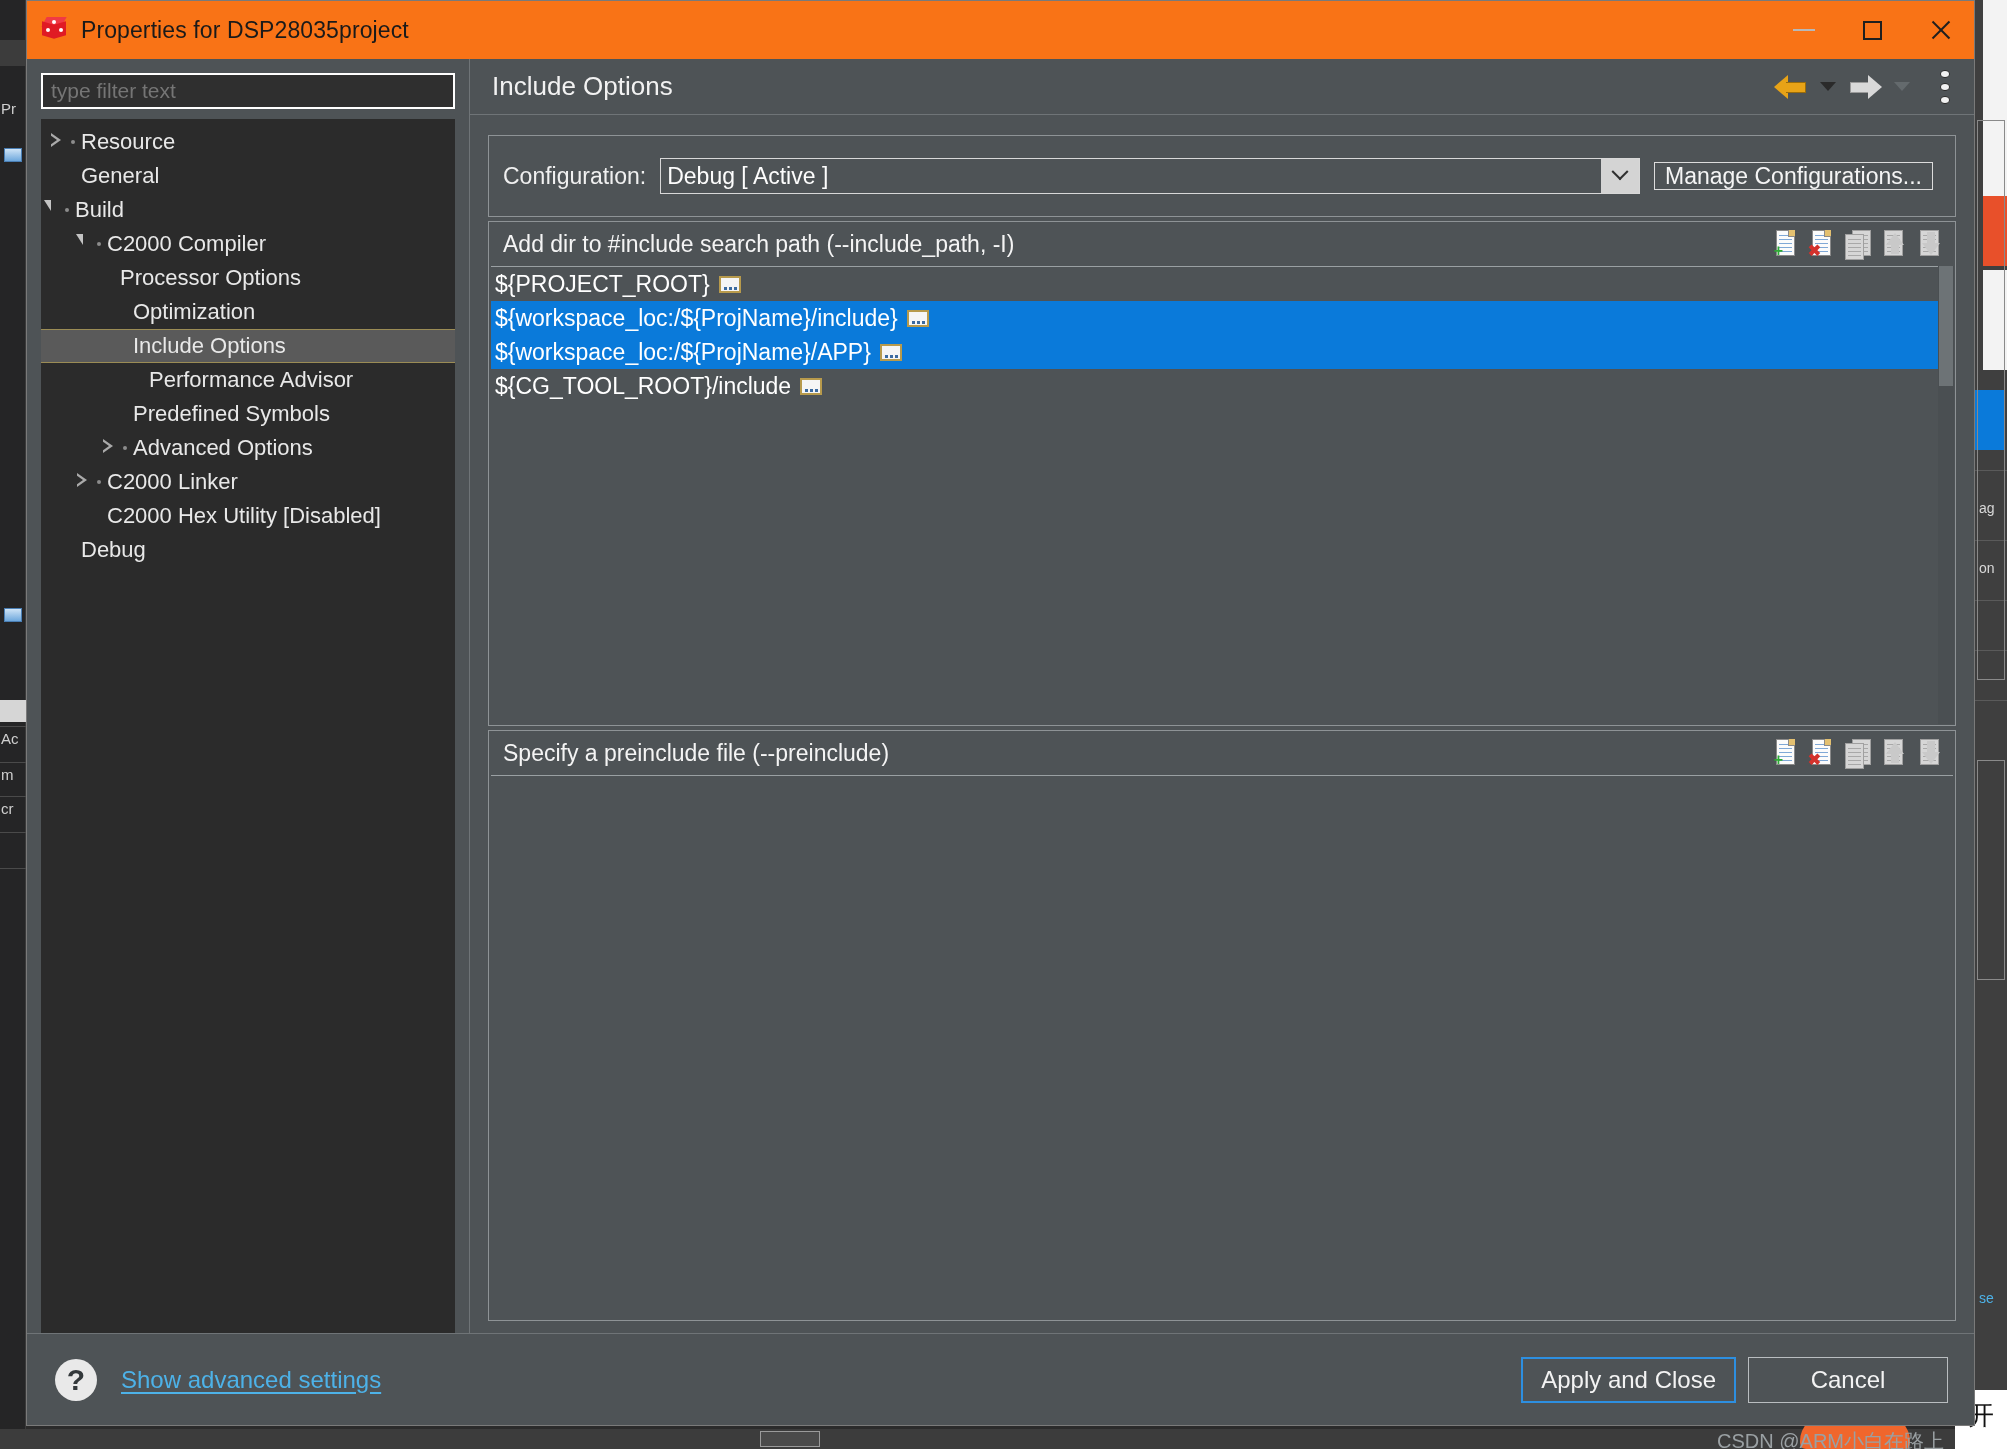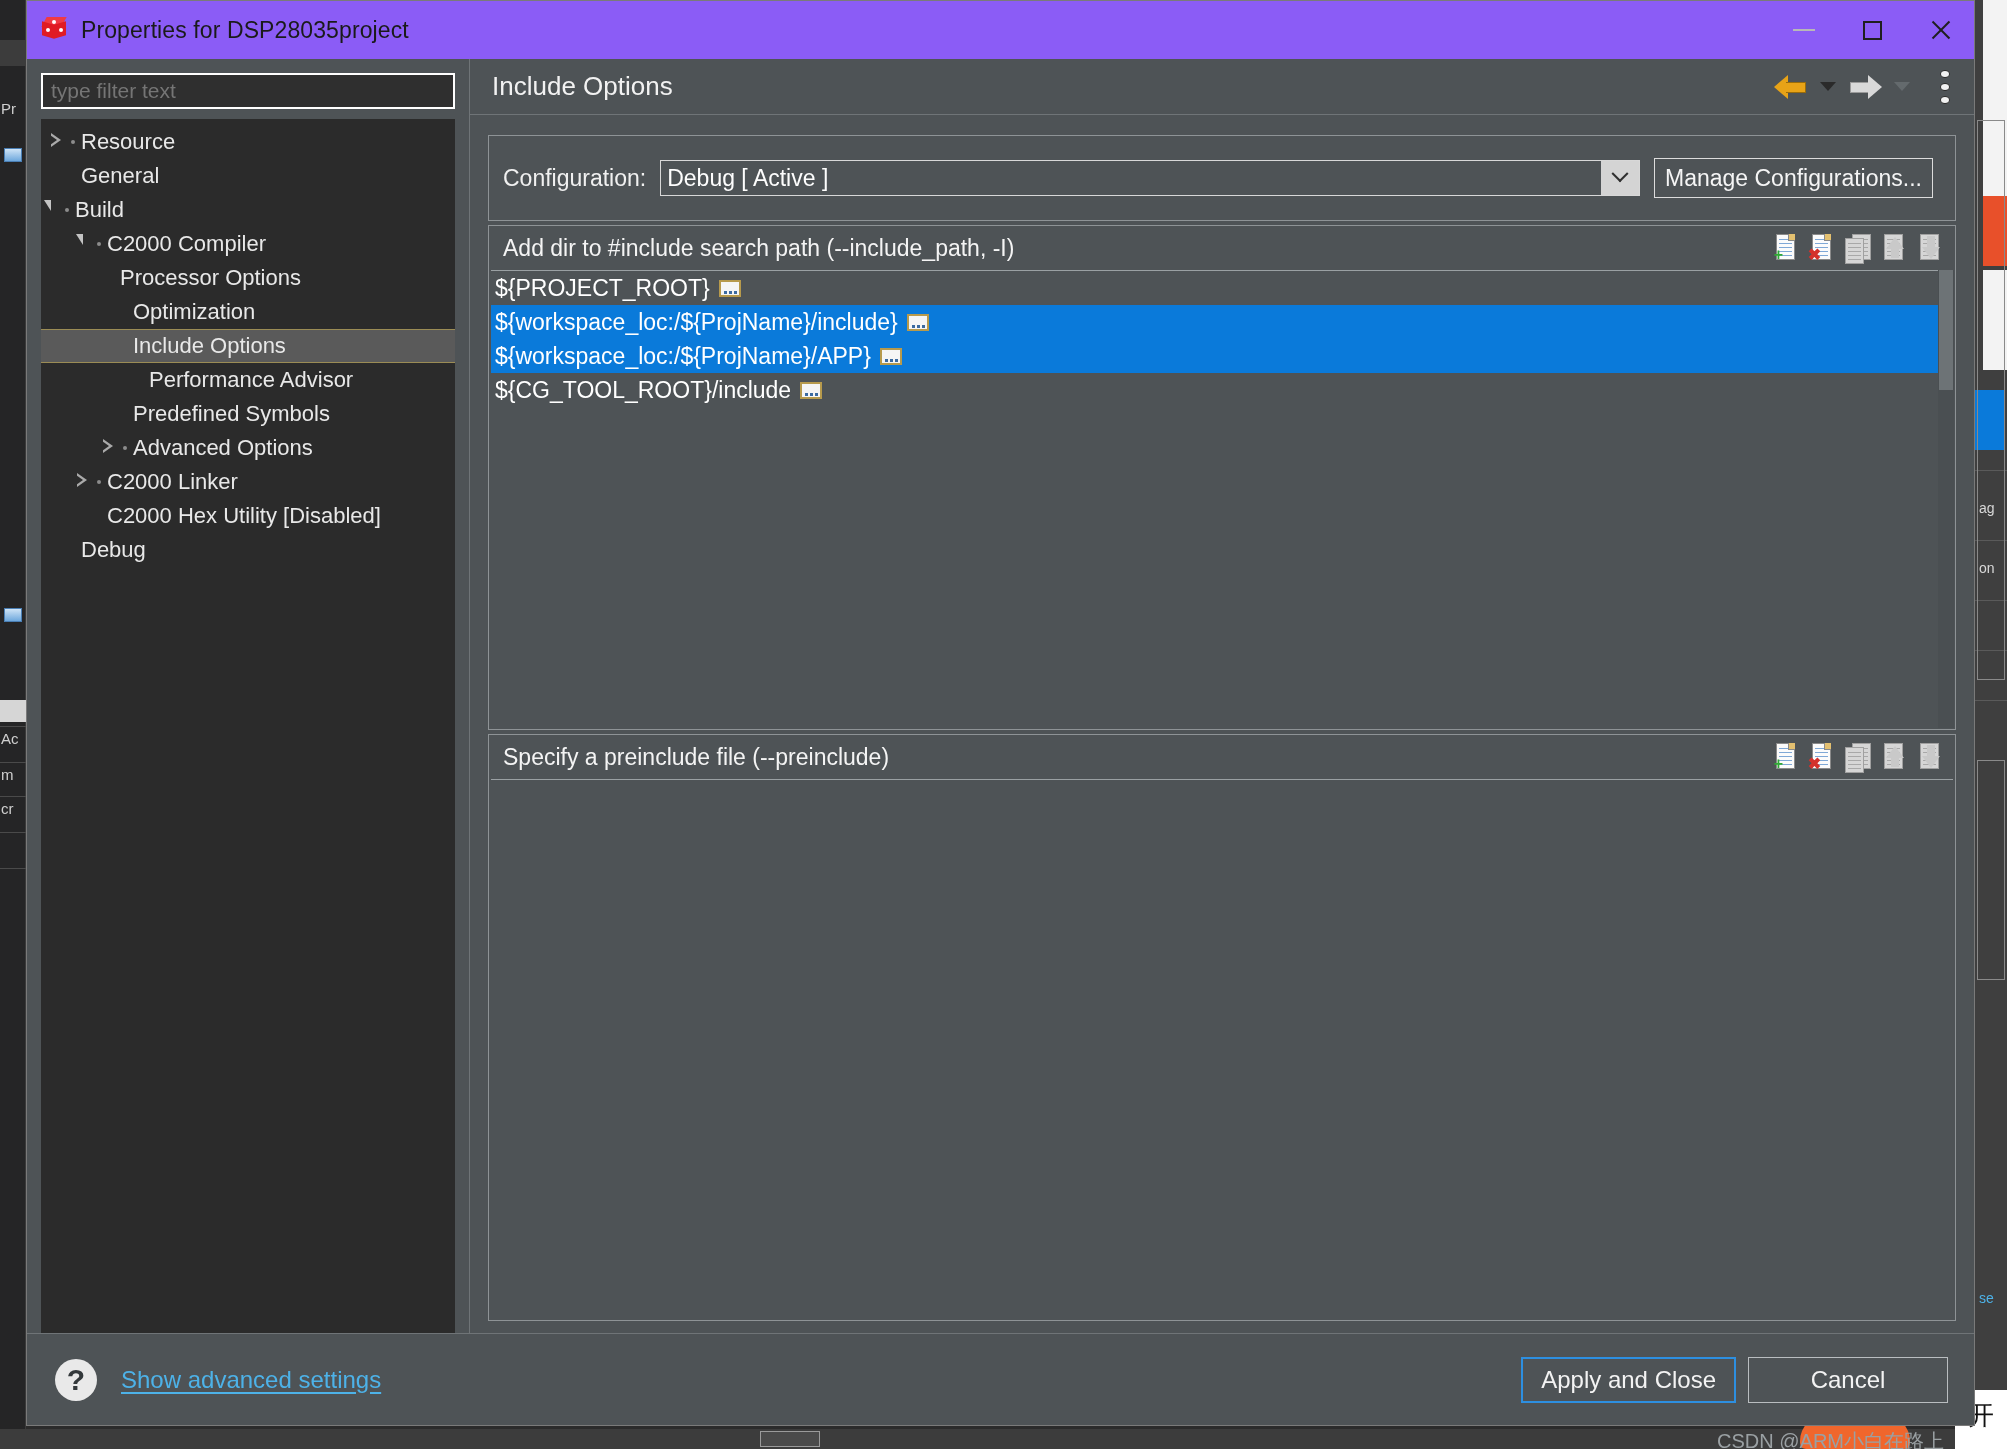--- a/index.html
+++ b/index.html
@@ -63,21 +63,21 @@
   #dialog {
     position: absolute; left: 26px; top: 0px;
     width: 1949px; height: 1426px;
     background: #4e5356;
     border: 1px solid #7a7a7a;
     display: flex; flex-direction: column;
   }
 
   
   #titlebar {
-    height: 58px; background: #8b5cf6; flex: 0 0 58px;
+    height: 58px; background: #f97316; flex: 0 0 58px;
     display: flex; align-items: center; position: relative;
   }
   #app-icon {
     width: 26px; height: 26px; margin-left: 14px; margin-right: 14px;
     position: relative; flex: 0 0 26px;
   }
   .cube-a, .cube-b, .cube-c {
     position: absolute; background: #e01b24;
   }
   .cube-a { left:1px; top:6px; width:12px; height:14px; transform: skewY(16deg); }
@@ -193,21 +193,21 @@
   #config-value { color:#fdfdfd; font-size:23px; padding-left:6px; white-space:nowrap;
                   overflow:hidden; text-overflow:ellipsis; }
   #config-arrow {
     margin-left:auto; width:38px; height:34px; background:#d4d4d4;
     display:flex;align-items:center;justify-content:center; flex:0 0 38px;
   }
   #config-arrow i { display:block; width:12px;height:12px;
     border-right:2px solid #303030; border-bottom:2px solid #303030;
     transform: rotate(45deg) translate(-3px,-3px); }
   #manage-btn {
-    margin-left: 14px; height: 40px; border:1px solid #dcdcdc; background:#4e5356;
+    margin-left: 14px; height: 28px; border:1px solid #dcdcdc; background:#4e5356;
     color:#f5f5f5; font-size:23px; padding: 0 10px; display:flex; align-items:center;
     white-space:nowrap; flex:0 0 auto;
   }
 
   
   .list-group {
     border: 1px solid #8e9396; background: #4e5356;
     display: flex; flex-direction: column; min-height: 0; position: relative;
   }
   #include-group { flex: 0 0 505px; }

